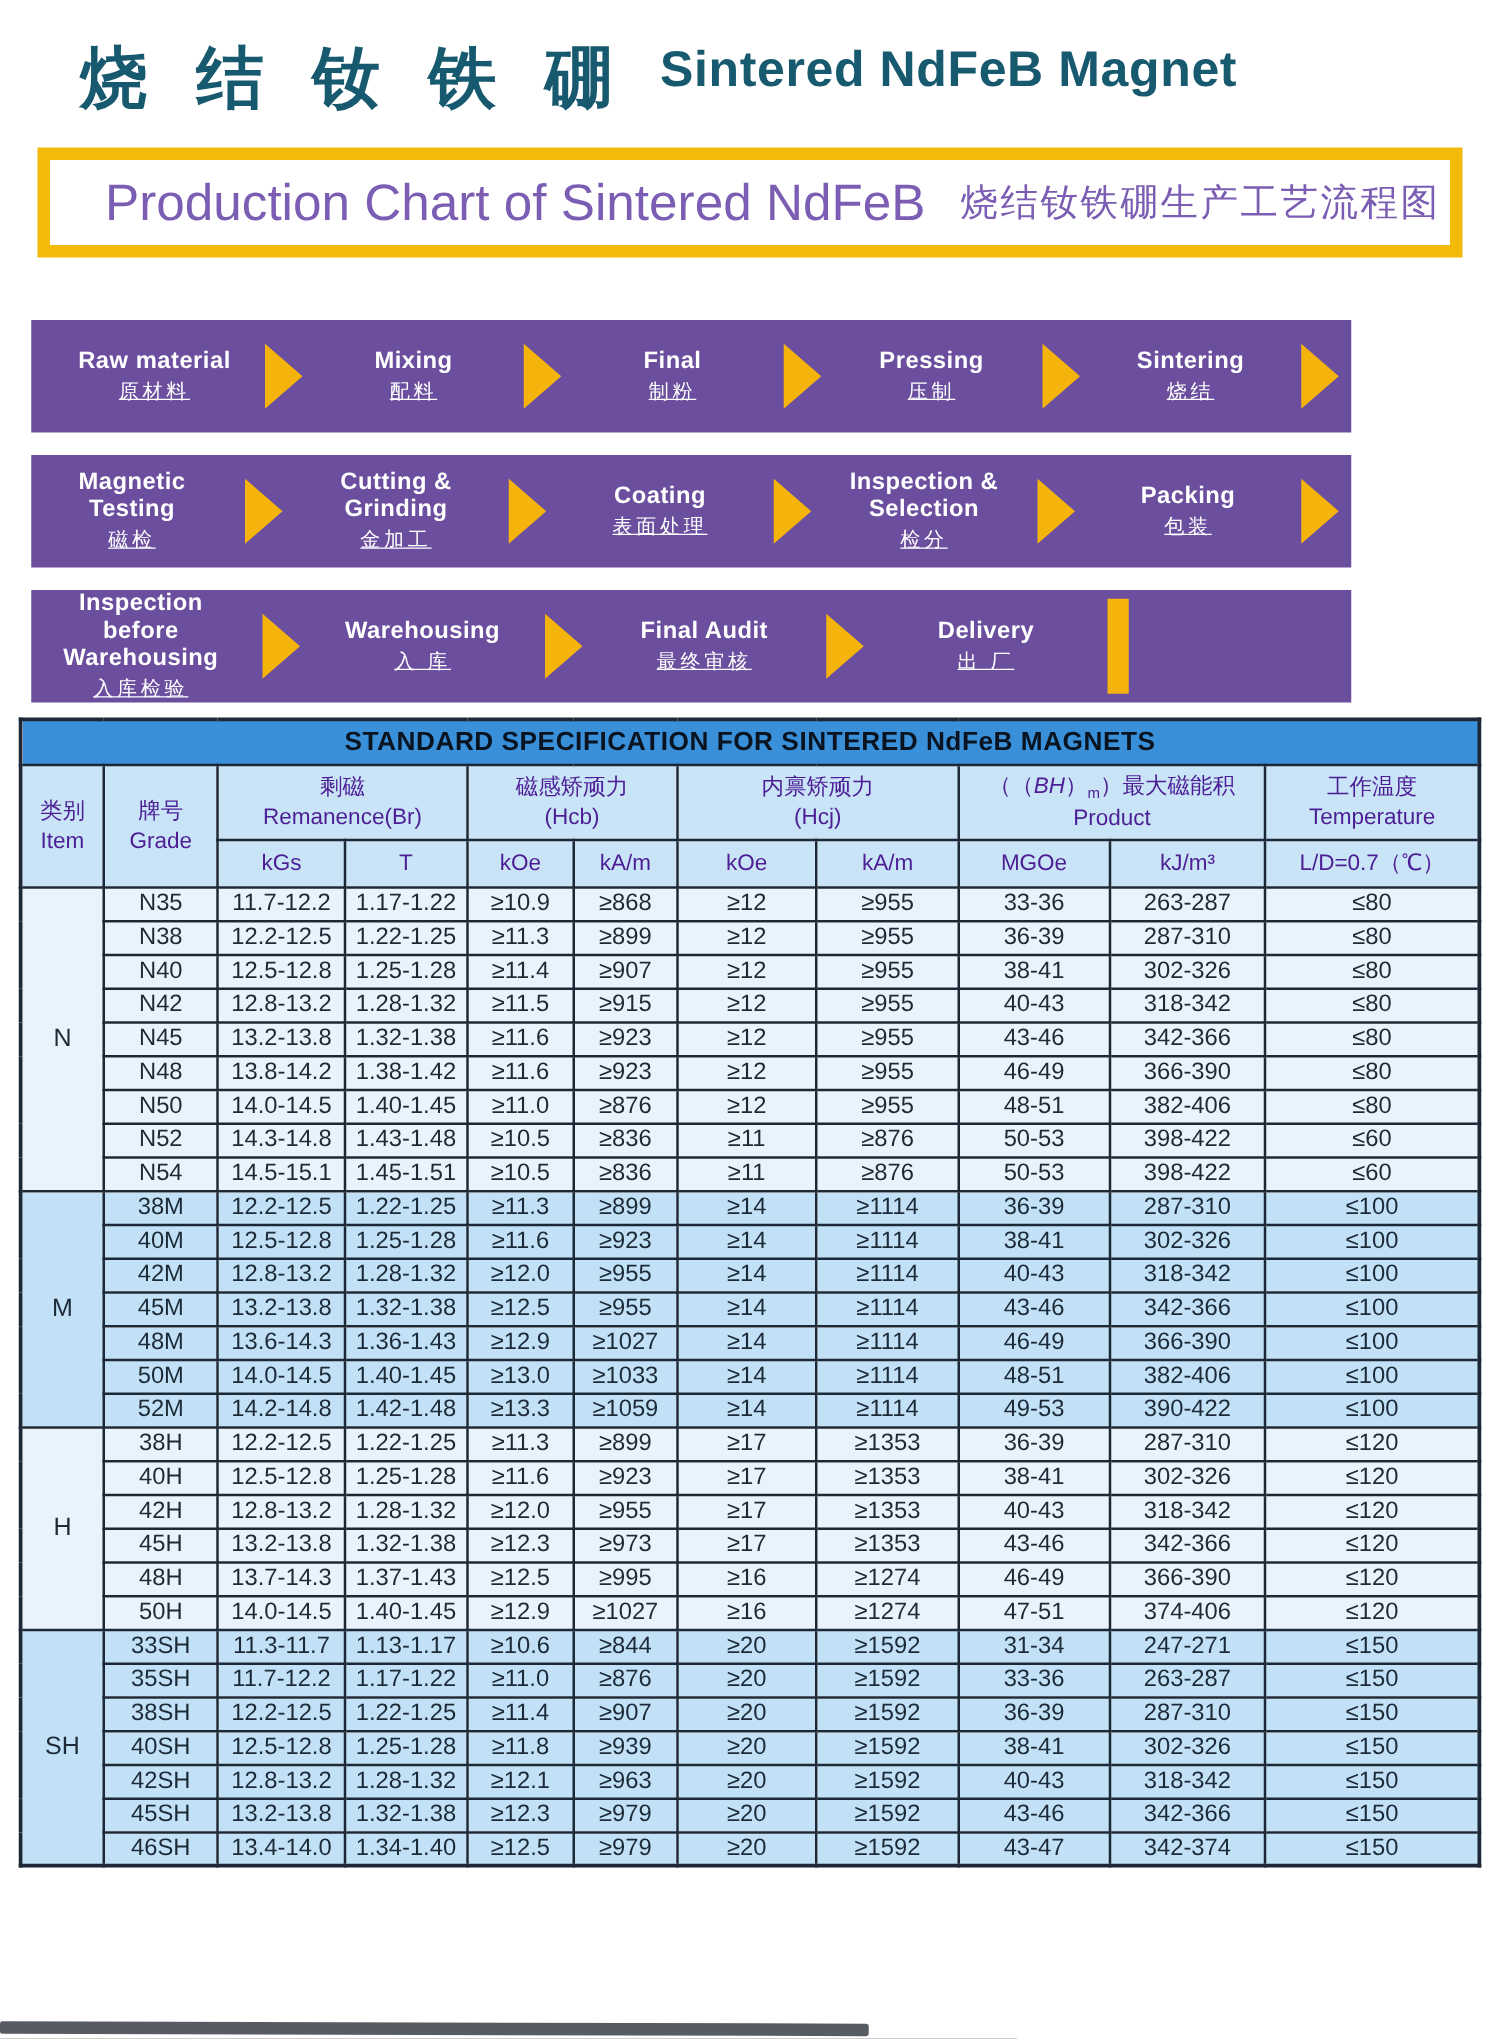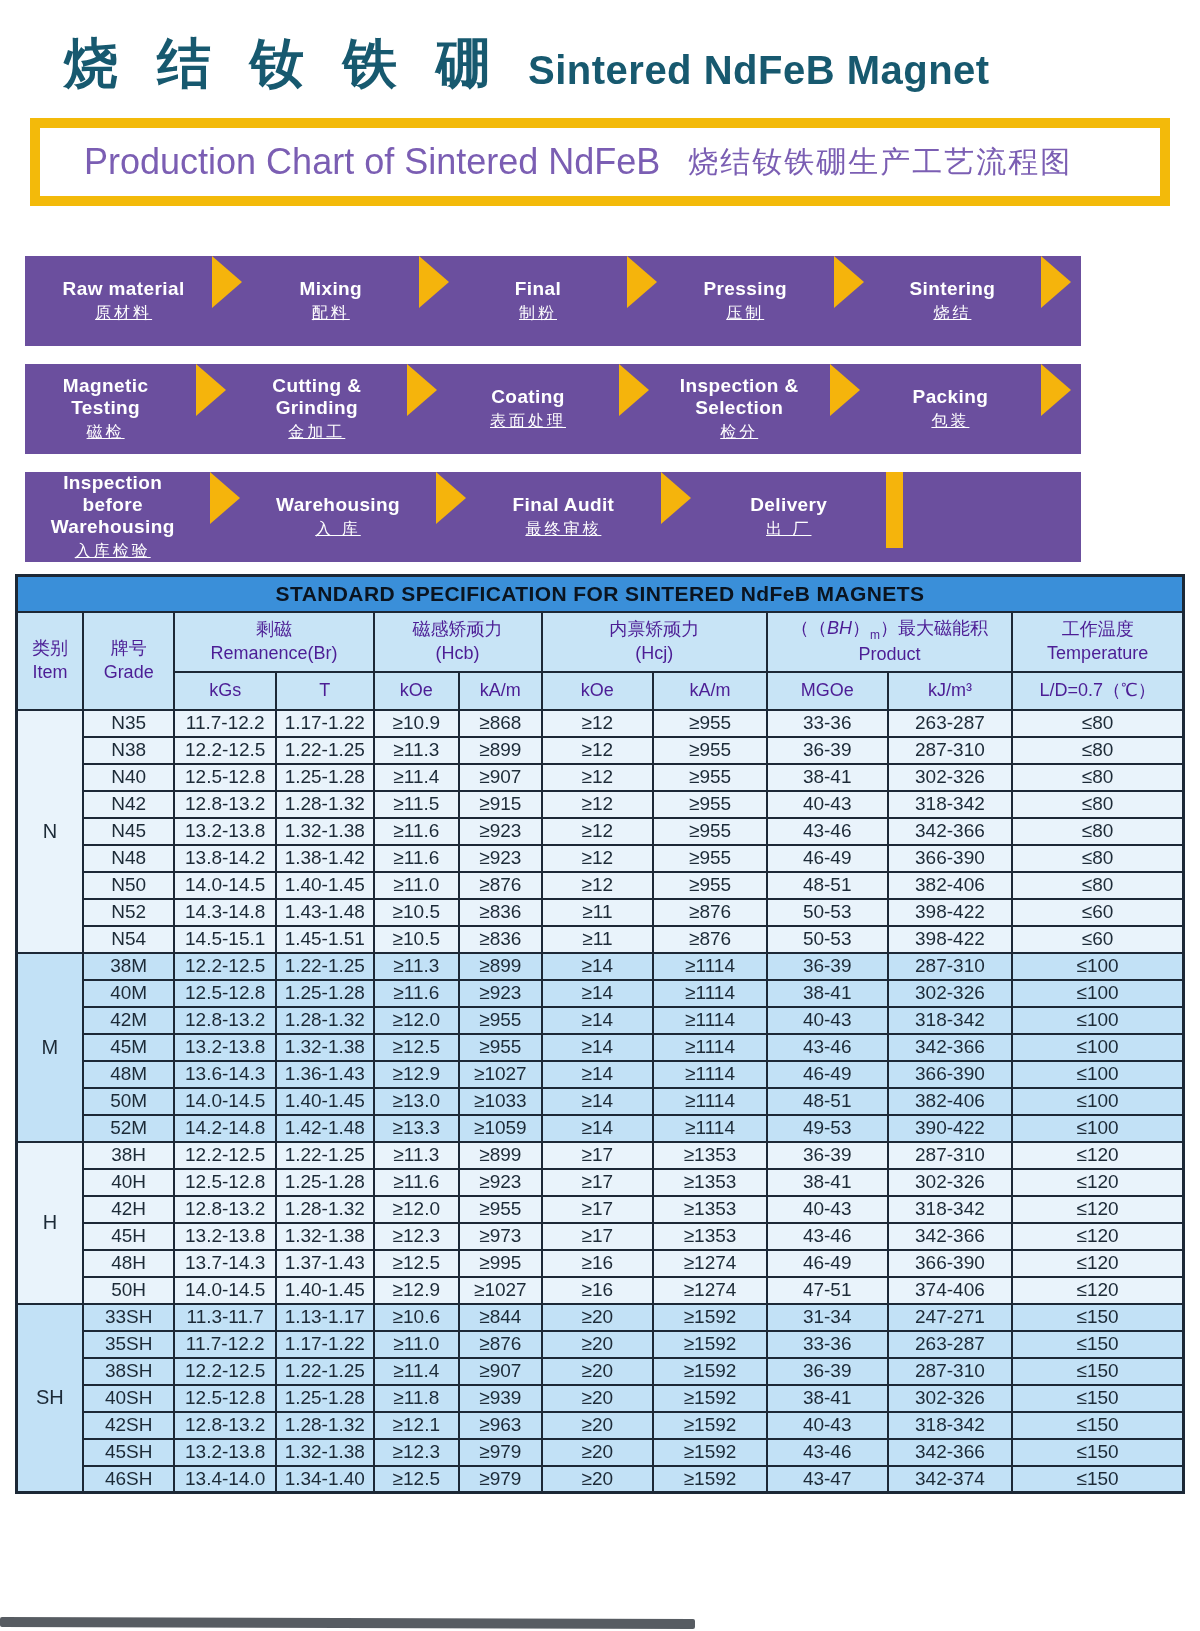--- a/index.html
+++ b/index.html
@@ -8,21 +8,21 @@
   .page {
     position: relative;
     width: 1200px; height: 1631px;
     margin: 0 auto;
     background: #ffffff;
     overflow: hidden;
   }
   
   .doc-title {
     position: absolute; left: 64px; top: 34px;
-    display: flex; align-items: flex-end; gap: 26px;
+    display: flex; align-items: flex-start; gap: 26px;
     white-space: nowrap;
   }
   .doc-title-zh {
     font-size: 54px; font-weight: bold;
     color: var(--title-teal, #17596F);
     letter-spacing: 12px; line-height: 1.1;
   }
   .doc-title-en {
     font-size: 40px; font-weight: bold;
     color: var(--title-teal, #17596F);
@@ -30,29 +30,29 @@
   }
   .subtitle-box {
     position: absolute; left: 30px; top: 118px;
     width: 1140px; height: 88px;
     border: 10px solid var(--gold, #F3BA0A);
     background: #fff;
     display: flex; align-items: center;
     padding-left: 44px; gap: 28px;
     white-space: nowrap;
   }
-  .subtitle-en { font-size: 36px; color: var(--subtitle-purple, #7B5EB3); text-align: center; }
+  .subtitle-en { font-size: 41px; color: var(--subtitle-purple, #7B5EB3); text-align: center; }
   .subtitle-zh { font-size: 30px; color: var(--subtitle-purple, #7B5EB3); letter-spacing: 2px; }
 
   
   .flow { position: absolute; left: 25px; top: 256px; width: 1056px;
           display: flex; flex-direction: column; }
   .flow-band {
     background: var(--flow-purple, #6B4F9E);
-    height: 90px; display: flex; 
+    height: 90px; display: flex; align-items: center;
     padding: 0 10px;
   }
   .flow-band + .flow-band { margin-top: 18px; gap: 20px; }
   .flow-step {
     flex: 1 1 0; min-width: 0;
     display: flex; flex-direction: column; align-items: center; justify-content: center;
     color: #fff; text-align: center;
   }
   .step-en { font-size: 19px; font-weight: 600; line-height: 1.15; white-space: pre-line; letter-spacing: 0.4px; }
   .step-zh { font-size: 16px; margin-top: 3px; letter-spacing: 3px; text-decoration: underline; }

